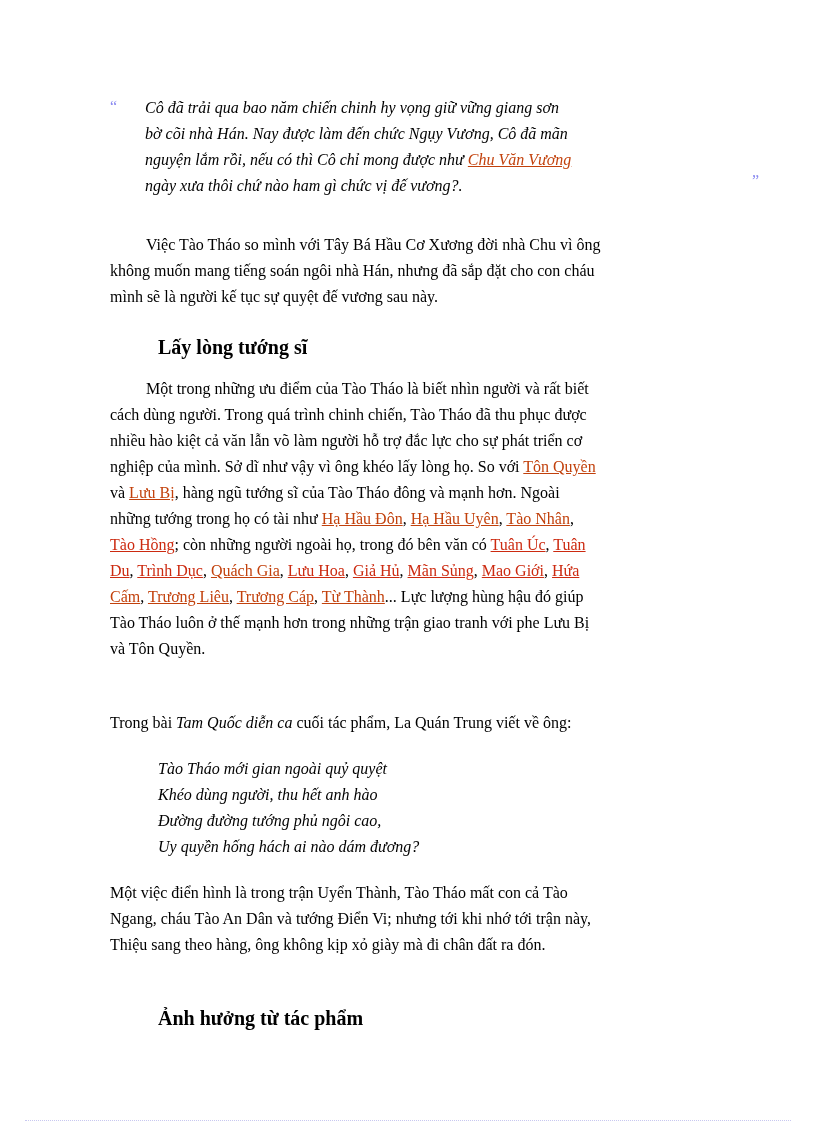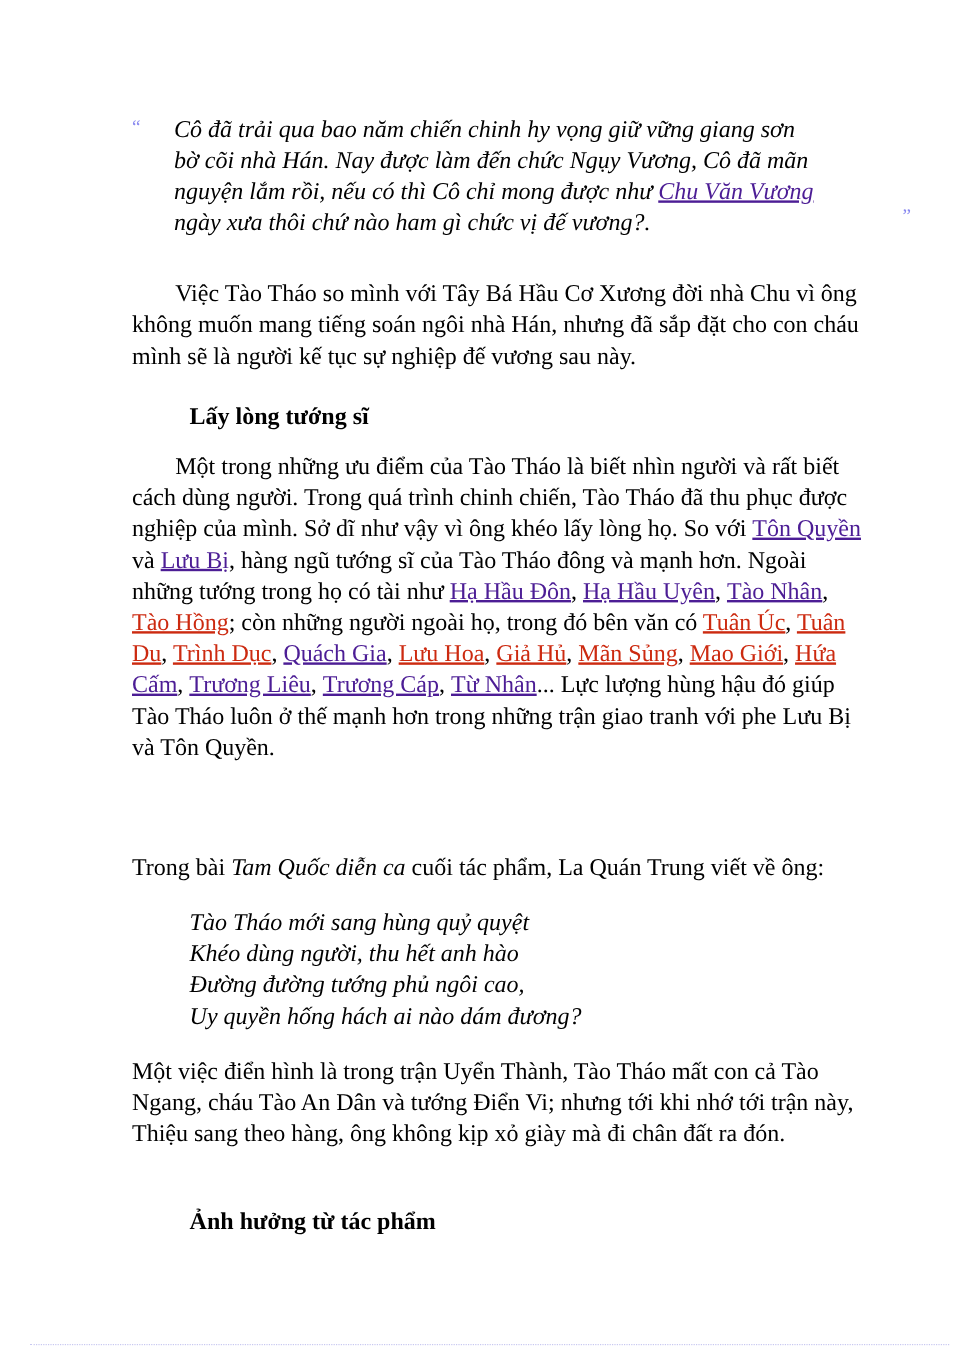--- a/index.html
+++ b/index.html
@@ -1,32 +1,32 @@
 <!DOCTYPE html>
 <html><head>
 <meta charset="utf-8">
 <style>
   html, body { margin:0; padding:0; background:#ffffff; }
   body { width:816px; height:1123px; position:relative; overflow:hidden;
          font-family:"Liberation Serif", "DejaVu Serif", serif; color:#000; }
   .page { position:absolute; left:0; top:0; width:816px; height:1123px; }
-  .blk { position:absolute; font-size:20px; line-height:26px; }
+  .blk { position:absolute; font-size:16px; line-height:26px; }
   .quote { left:145px; top:95px; width:640px; font-style:italic; }
   .qmark { position:absolute; font-size:16px; color:#8a8af0; font-family:"Liberation Serif", serif; }
   .p1 { left:110px; top:232px; width:660px; }
   .p1 .indent, .p2 .indent { display:inline-block; width:36px; }
   .h { font-weight:bold; font-size:20px;text-align:right; }
   .h1 { left:158px; top:334px; }
   .p2 { left:110px; top:376px; width:660px; }
   .p3 { left:110px; top:710px; width:660px;font-family:Liberation Serif, serif; }
   .poem { left:158px; top:756px; font-style:italic; }
   .p4 { left:110px; top:880px; width:660px; }
   .h2 { left:158px; top:1005px; }
   a.lnk { text-decoration:underline; }
-  a.blue { color:#4c1d95;font-family:Liberation Serif, serif; }
+  a.blue { color:#c2410c; }
   a.red { color:#cc2a10;margin-top:15px; }
   .dots { position:absolute; left:25px; top:1120px; width:766px; height:0; border-top:1px dotted #c8c8f0; }
   .line { display:block; white-space:nowrap; }
 </style>
 </head>
 <body>
 
 <div class="page">
 
   <span class="qmark" style="left:110px;top:98px;">“</span>
@@ -35,44 +35,45 @@
   <div class="blk quote">
     <span class="line">Cô đã trải qua bao năm chiến chinh hy vọng giữ vững giang sơn</span>
     <span class="line">bờ cõi nhà Hán. Nay được làm đến chức Ngụy Vương, Cô đã mãn</span>
     <span class="line"><span>nguyện lắm rồi, nếu có thì Cô chỉ mong được như </span><a class="lnk blue">Chu Văn Vương</a></span>
     <span class="line">ngày xưa thôi chứ nào ham gì chức vị đế vương?.</span>
   </div>
 
   <div class="blk p1">
     <span class="line"><span class="indent"></span><span>Việc Tào Tháo so mình với Tây Bá Hầu Cơ Xương đời nhà Chu vì ông</span></span>
     <span class="line">không muốn mang tiếng soán ngôi nhà Hán, nhưng đã sắp đặt cho con cháu</span>
-    <span class="line">mình sẽ là người kế tục sự nghiệp  đế vương sau này.</span>
+    <span class="line">mình sẽ là người kế tục sự quyệt  đế vương sau này.</span>
   </div>
 
   <div class="blk h h1">Lấy lòng tướng sĩ</div>
 
   <div class="blk p2">
     <span class="line"><span class="indent"></span><span>Một trong những ưu điểm của Tào Tháo là biết nhìn người và rất biết</span></span>
     <span class="line">cách dùng người. Trong quá trình chinh chiến, Tào Tháo đã thu phục được</span>
+    <span class="line">nhiều hào kiệt cả văn lẫn võ làm người hỗ trợ đắc lực cho sự phát triển cơ</span>
     <span class="line"><span>nghiệp của mình. Sở dĩ như vậy vì ông khéo lấy lòng họ. So với </span><a class="lnk blue">Tôn Quyền</a></span>
     <span class="line"><span>và </span><a class="lnk blue">Lưu Bị</a><span>, hàng ngũ tướng sĩ của Tào Tháo đông và mạnh hơn. Ngoài</span></span>
     <span class="line"><span>những tướng trong họ có tài như </span><a class="lnk blue">Hạ Hầu Đôn</a><span>, </span><a class="lnk blue">Hạ Hầu Uyên</a><span>, </span><a class="lnk blue">Tào Nhân</a><span>,</span></span>
     <span class="line"><a class="lnk red">Tào Hồng</a><span>; còn những người ngoài họ, trong đó bên văn có </span><a class="lnk red">Tuân Úc</a><span>, </span><a class="lnk red">Tuân</a></span>
     <span class="line"><a class="lnk red">Du</a><span>, </span><a class="lnk red">Trình Dục</a><span>, </span><a class="lnk blue">Quách Gia</a><span>, </span><a class="lnk red">Lưu Hoa</a><span>, </span><a class="lnk red">Giả Hủ</a><span>, </span><a class="lnk red">Mãn Sủng</a><span>, </span><a class="lnk red">Mao Giới</a><span>, </span><a class="lnk red">Hứa</a></span>
-    <span class="line"><a class="lnk blue">Cấm</a><span>, </span><a class="lnk blue">Trương Liêu</a><span>, </span><a class="lnk blue">Trương Cáp</a><span>, </span><a class="lnk blue">Từ Nhân</a><span>... Lực lượng hùng hậu đó giúp</span></span>
+    <span class="line"><a class="lnk blue">Cấm</a><span>, </span><a class="lnk blue">Trương Liêu</a><span>, </span><a class="lnk blue">Trương Cáp</a><span>, </span><a class="lnk blue">Từ Thành</a><span>... Lực lượng hùng hậu đó giúp</span></span>
     <span class="line">Tào Tháo luôn ở thế mạnh hơn trong những trận giao tranh với phe Lưu Bị</span>
     <span class="line">và Tôn Quyền.</span>
   </div>
 
   <div class="blk p3">
     <span>Trong bài </span><i>Tam Quốc diễn ca</i><span> cuối tác phẩm, La Quán Trung viết về ông:</span>
   </div>
 
   <div class="blk poem">
-    <span class="line">Tào Tháo mới sang hùng quỷ quyệt</span>
+    <span class="line">Tào Tháo mới gian ngoài quỷ quyệt</span>
     <span class="line">Khéo dùng người, thu hết anh hào</span>
     <span class="line">Đường đường tướng phủ ngôi cao,</span>
     <span class="line">Uy quyền hống hách ai nào dám đương?</span>
   </div>
 
   <div class="blk p4">
     <span class="line">Một việc điển hình là trong trận Uyển Thành, Tào Tháo mất con cả Tào</span>
     <span class="line">Ngang, cháu Tào An Dân và tướng Điển Vi; nhưng tới khi nhớ tới trận này,</span>
     <span class="line">Thiệu sang theo hàng, ông không kịp xỏ giày mà đi chân đất ra đón.</span>
   </div>

